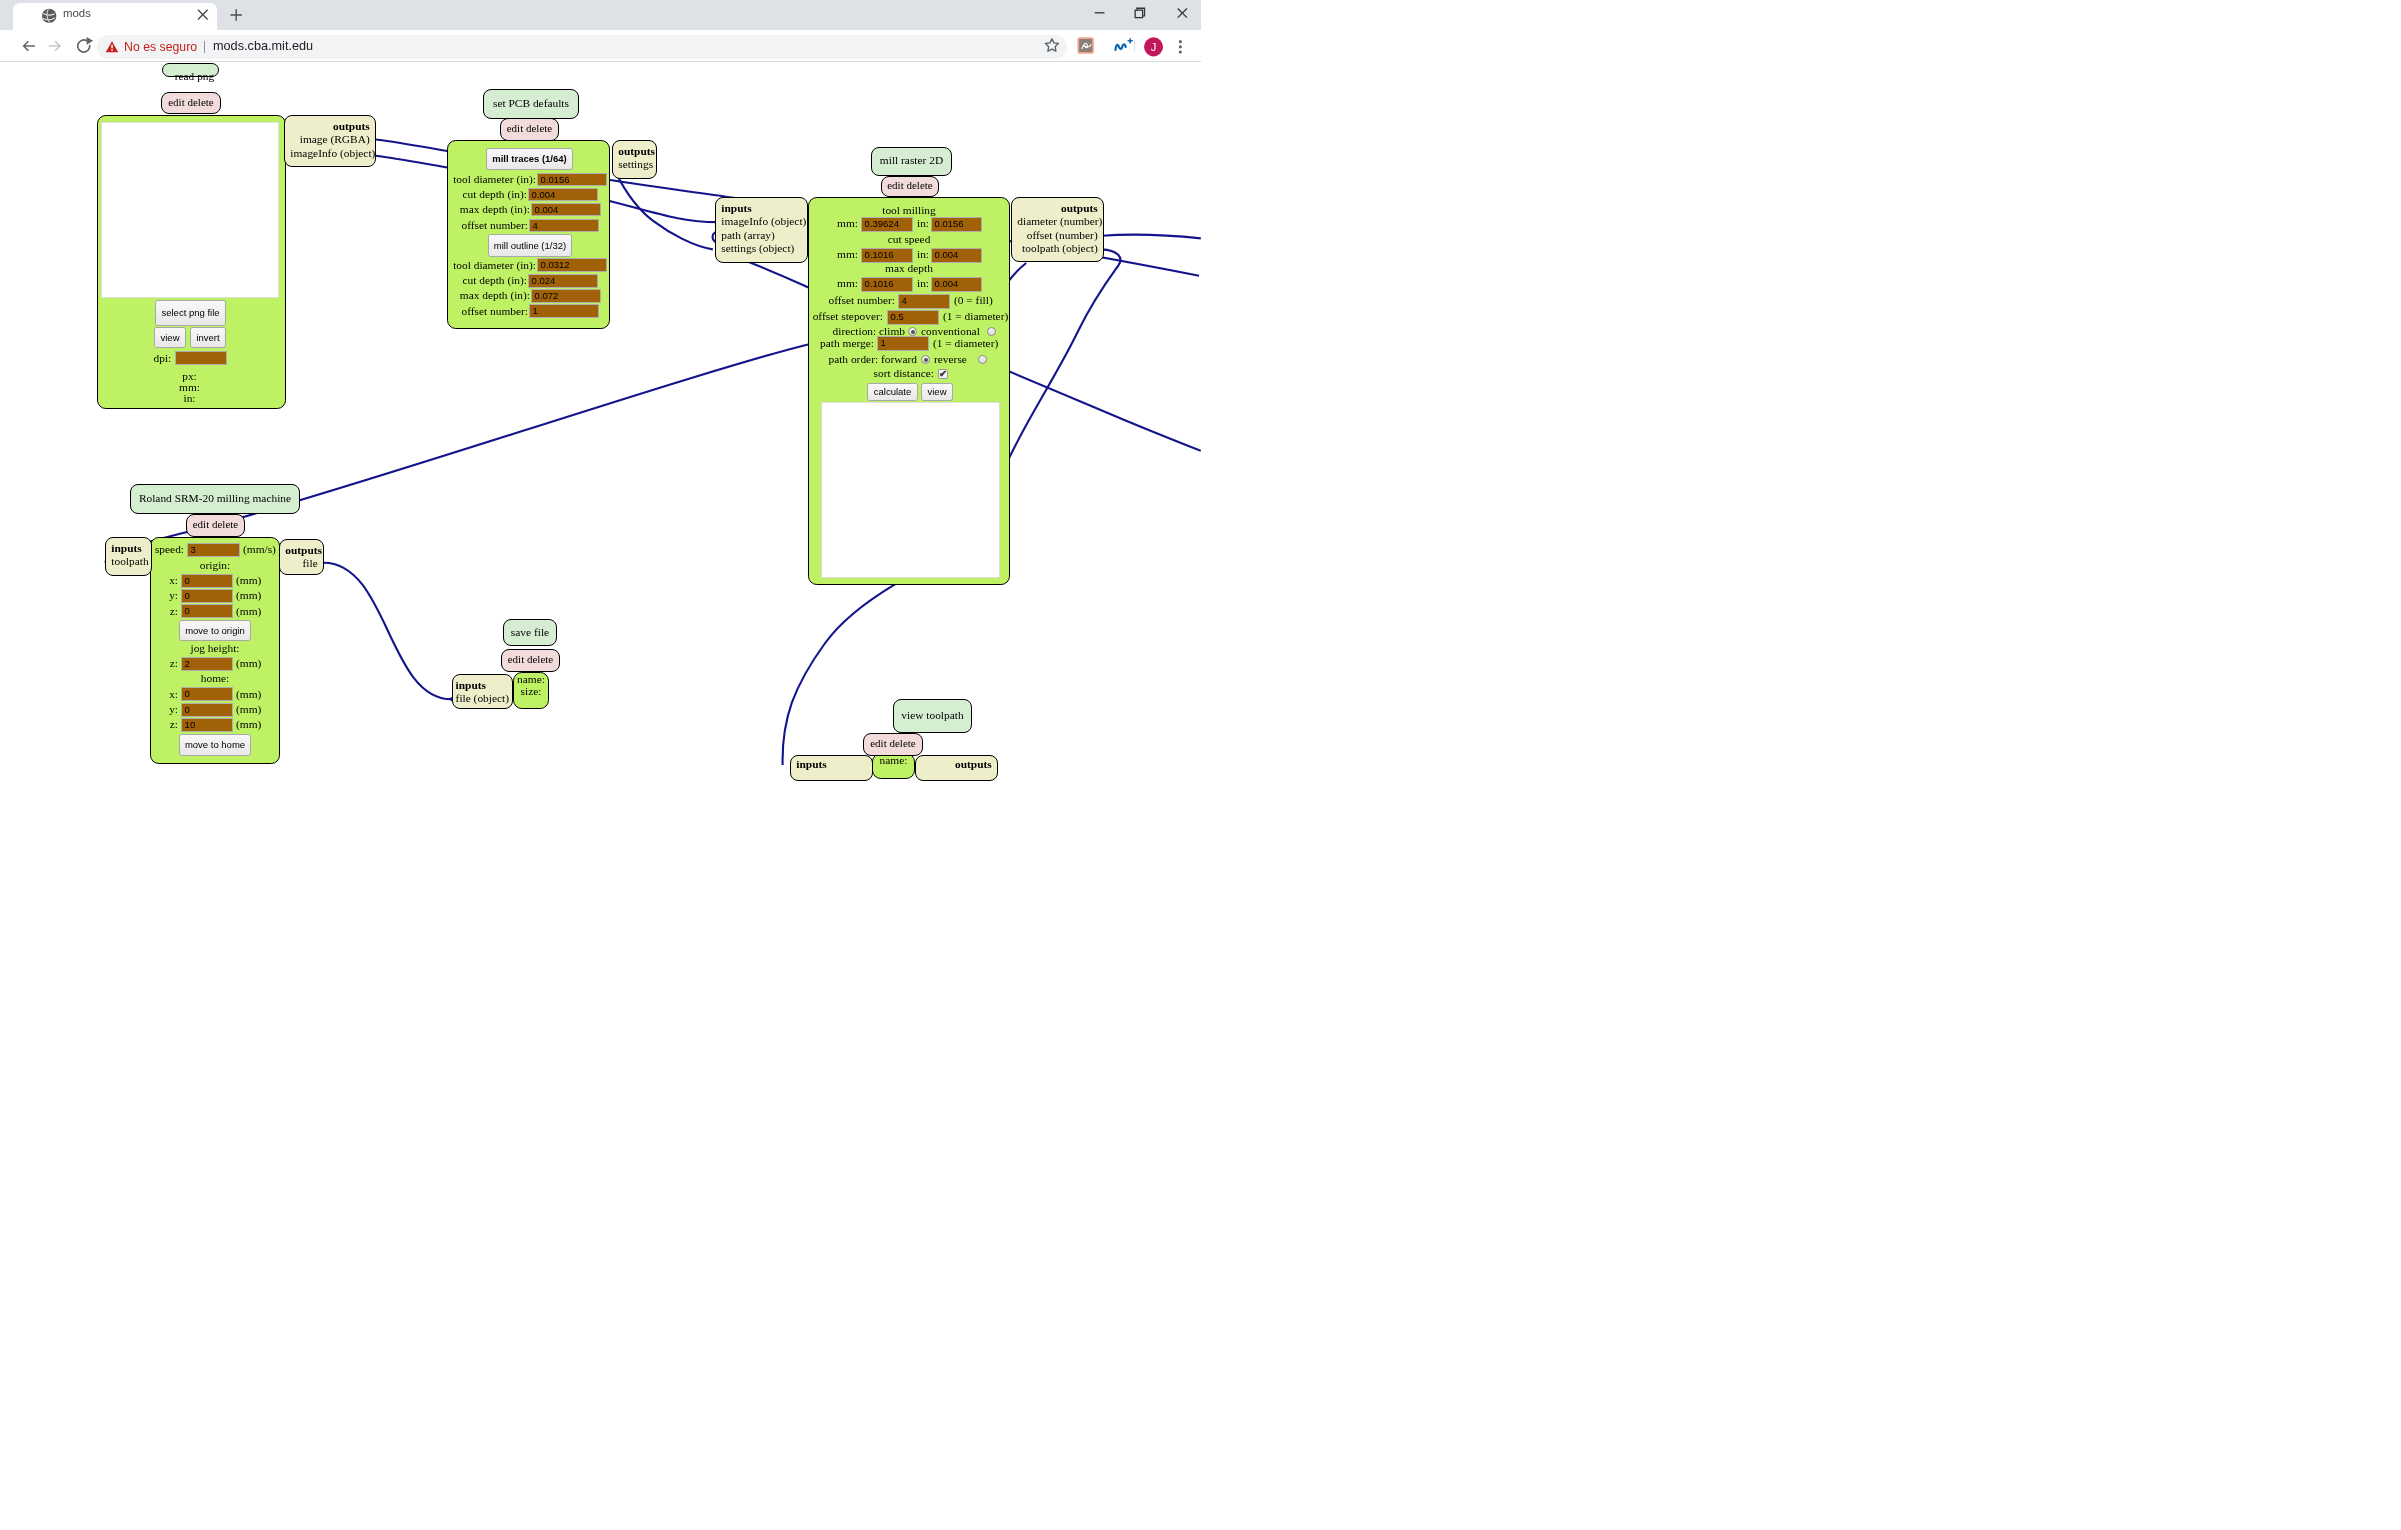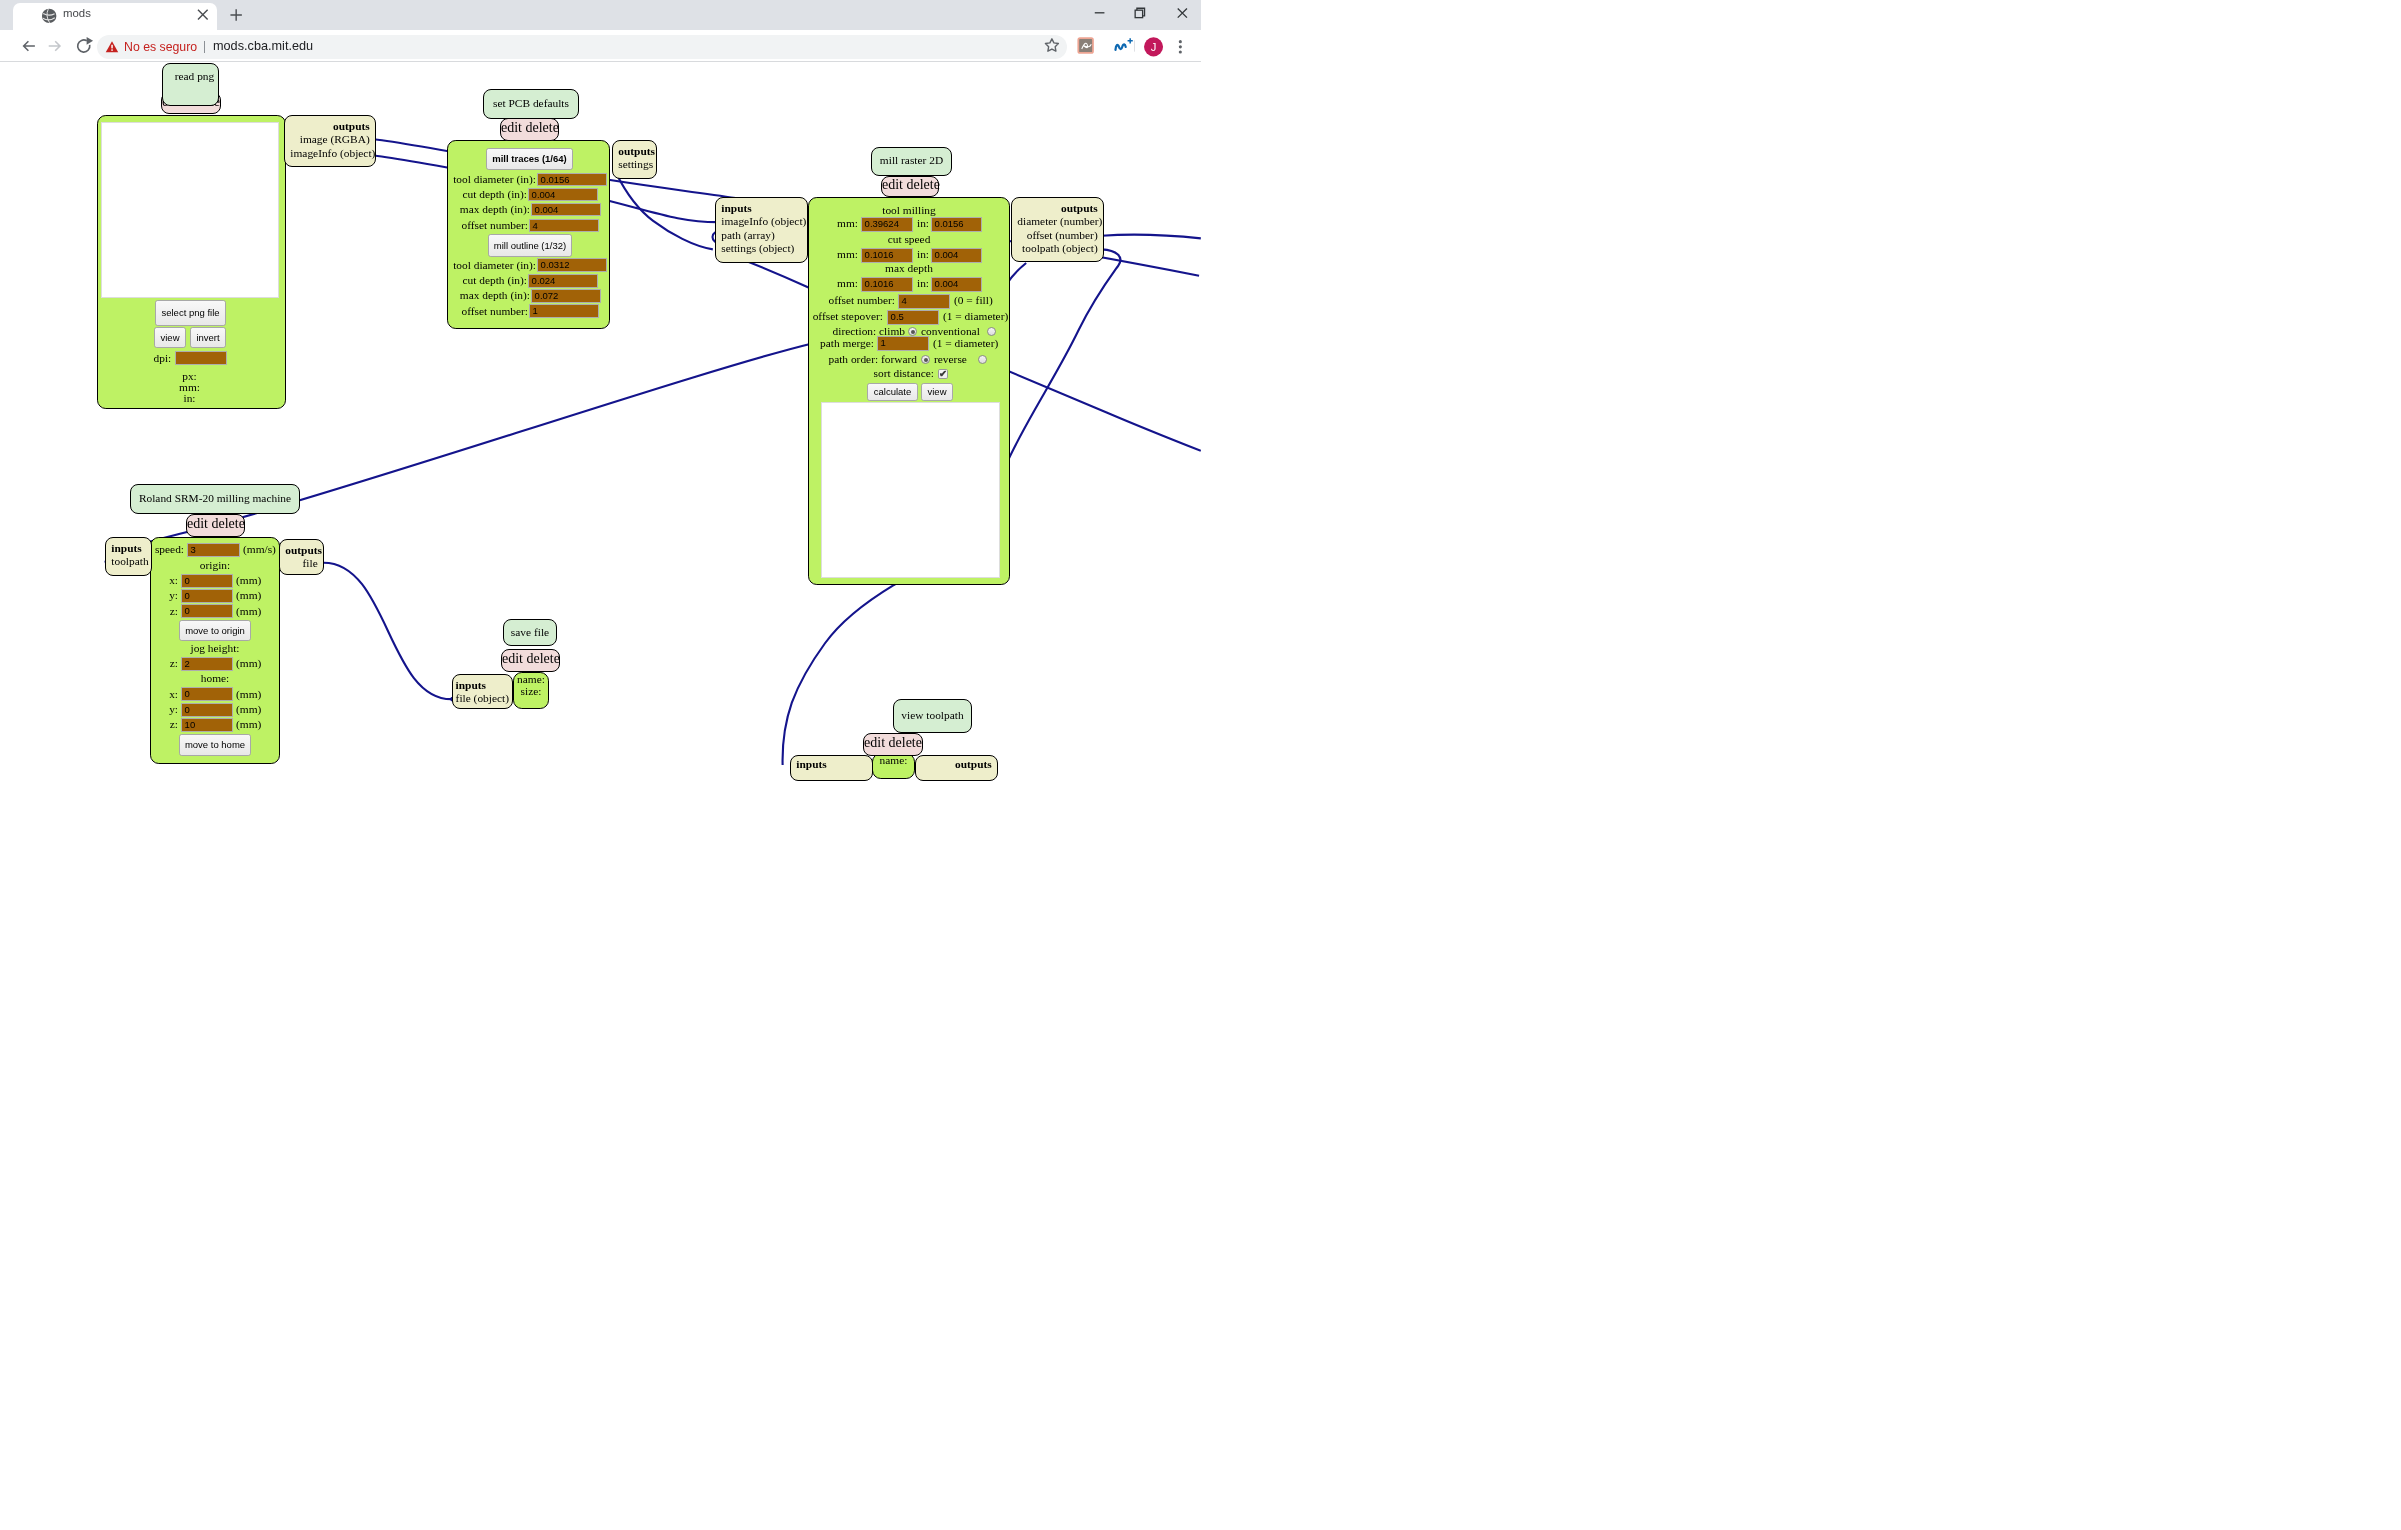--- a/index.html
+++ b/index.html
@@ -16,21 +16,21 @@
   border-bottom:1.3px solid #d8dadd; }
 #urlbar { position:absolute; left:97px; top:35px; width:970px; height:24px; background:#f1f3f4;
   border-radius:12.3px; font-family:"Liberation Sans",sans-serif; }
 #urlbar .warn { position:absolute; left:27px; top:4.8px; color:#c5221f; font-size:12.3px; }
 #urlbar .url { position:absolute; left:116px; top:4.4px; color:#202124; font-size:12.7px; }
 #urlbar .sep { position:absolute; left:107px; top:5.7px; width:0.9px; height:12.3px; background:#8b9095;}
 
 .g { position:absolute; background:#d5eed2; border:1.8px solid #000; border-radius:8px;
   font-size:11.4px; text-align:center; z-index:6; white-space:nowrap; }
 .p { position:absolute; background:#f2dcdb; border:1.8px solid #000; border-radius:8px;
-  font-size:14px; text-align:center; z-index:5; height:23px; line-height:18.4px; white-space:nowrap; }
+  font-size:11px; text-align:center; z-index:5; height:23px; line-height:18.4px; white-space:nowrap; }
 .y { position:absolute; background:#eeeecb; border:1.8px solid #000; border-radius:8px;
   font-size:11.4px; z-index:4; line-height:13.6px; padding:3.5px 5.3px; white-space:nowrap; }
 .panel { position:absolute; background:#bef264; border:1.8px solid #000; border-radius:8.8px;
   font-size:11.4px; z-index:3; text-align:center; white-space:nowrap; }
 .y b, .panel b { font-weight:bold; }
 .btn { position:absolute; background:linear-gradient(#f8f8f8,#e8e8e8); border:0.9px solid #a8a8a8;
   border-radius:2.6px; font-family:"Liberation Sans",sans-serif; font-size:9.5px; text-align:center;
   color:#000; white-space:nowrap; z-index:4; }
 .inp { position:absolute; background:#a16207; border:0.9px solid #adadad;
   font-family:"Liberation Sans",sans-serif; font-size:9.5px; color:#000; padding:0 0 0 2.6px;
@@ -122,21 +122,21 @@
 </g>
 <g fill="#14148c">
   <circle cx="817" cy="253.5" r="2.5"></circle>
 
   <circle cx="817" cy="284.5" r="2.5"></circle>
   <circle cx="121.5" cy="640.5" r="2.7"></circle>
   <circle cx="515.5" cy="797" r="2.7"></circle>
 </g>
 </svg>
 
-<div class="g" style="left:162px;top:63px;width:57px;height:43px;line-height:25.5px;padding-left:8px;">read png</div>
+<div class="g" style="left:162px;top:63px;width:57px;height:14px;line-height:25.5px;padding-left:8px;">read png</div>
 <div class="p" style="left:161px;top:92px;width:60px;height:22.4px;line-height:18px;">edit delete</div>
 <div class="panel" style="left:97px;top:115px;width:189px;height:294px;"></div>
 <div class="white" style="left:101px;top:122px;width:178px;height:176px;z-index:4"></div>
 <div class="btn" style="left:155px;top:300px;width:71px;height:25.5px;line-height:24px;z-index:4">select png file</div>
 <div class="btn" style="left:154px;top:327px;width:32px;height:21px;line-height:19.3px;z-index:4">view</div>
 <div class="btn" style="left:190px;top:327px;width:36px;height:21px;line-height:19.3px;z-index:4">invert</div>
 <div class="lbl r" style="left:152px;top:352px;width:19.3px;z-index:4">dpi:</div>
 <div class="inp" style="left:175px;top:351px;width:52px;height:14px;z-index:4"></div>
 <div class="lbl" style="left:163px;top:370px;width:53px;text-align:center;z-index:4">px:</div>
 <div class="lbl" style="left:163px;top:381px;width:53px;text-align:center;z-index:4">mm:</div>

